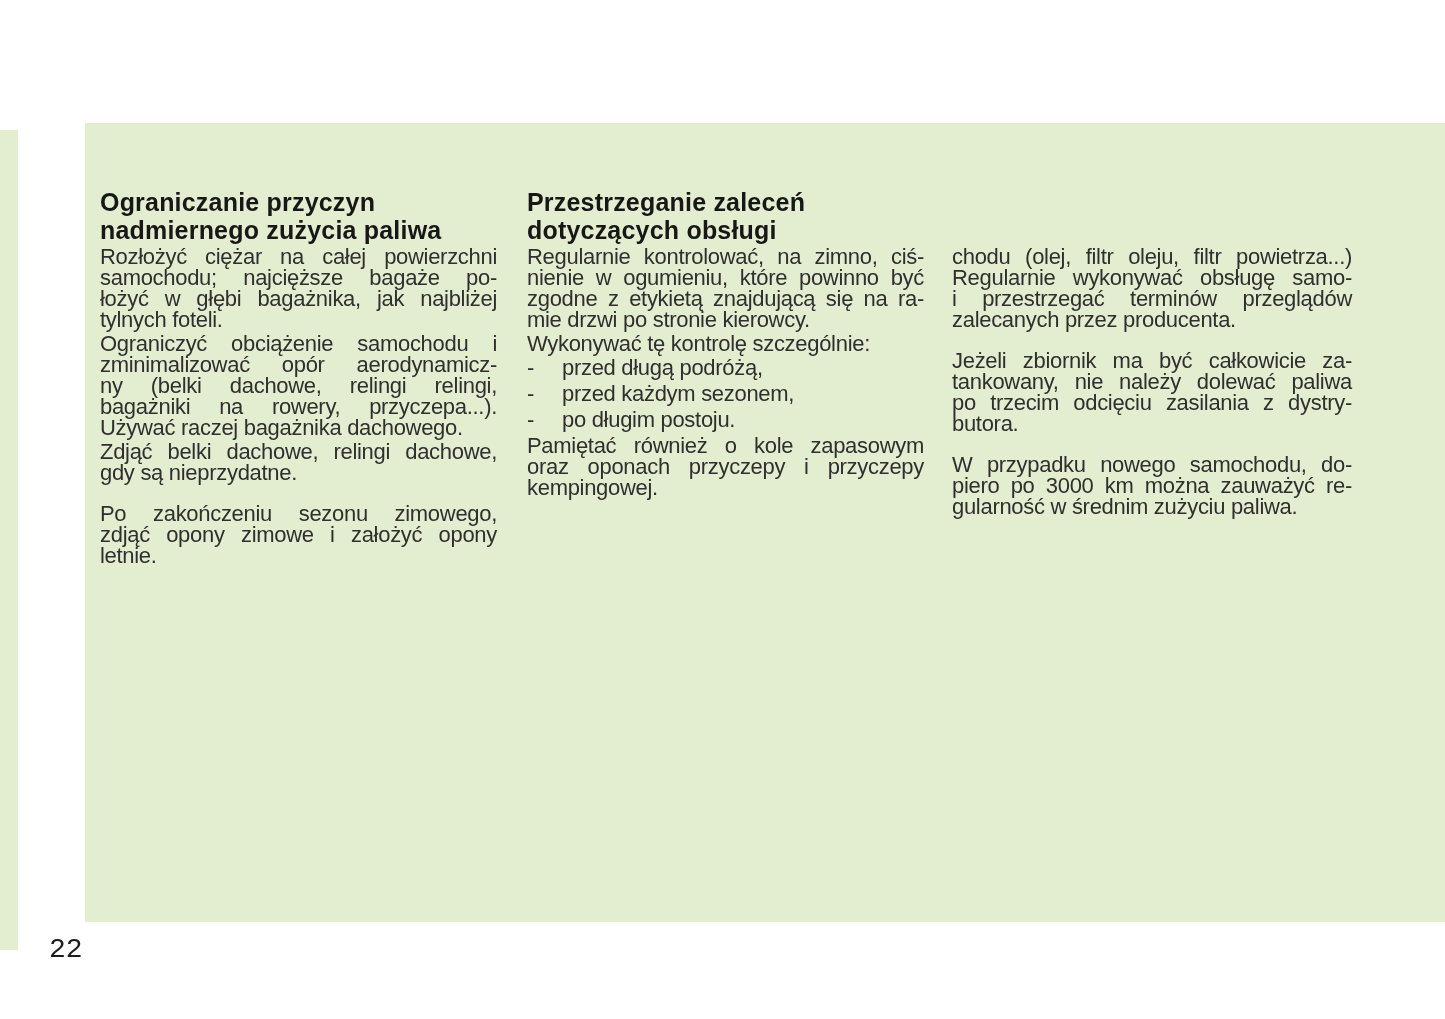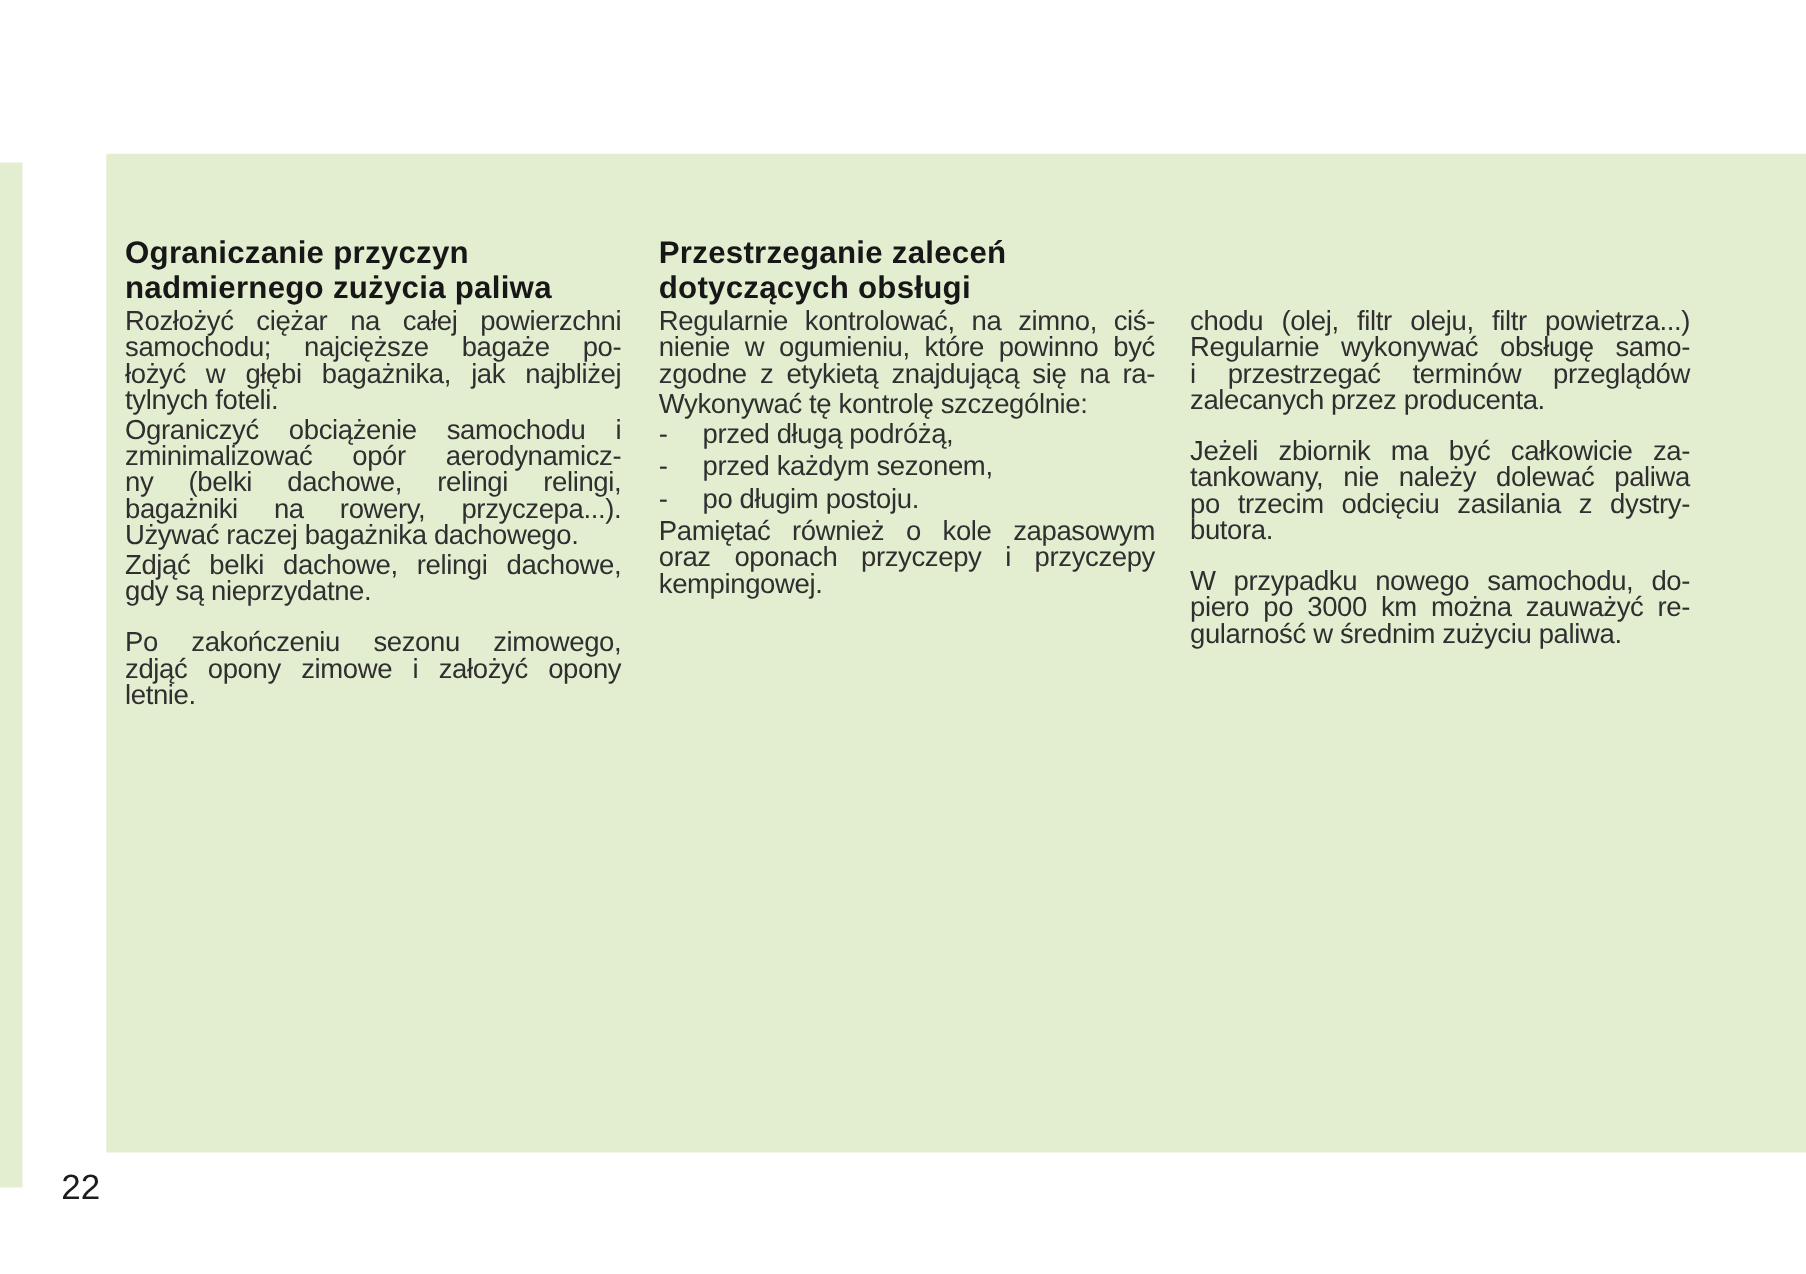--- a/index.html
+++ b/index.html
@@ -79,20 +79,21 @@
   .list-dash { flex: 0 0 35px; }
   .list-text { flex: 1; }
 
   .page-number {
     position: absolute;
     left: 49px;
     top: 936px;
     font-size: 28px;
     line-height: 28px;
     color: #1c1c1c;
+    font-family: Liberation Mono, monospace;
   }
 </style>
 </head>
 <body>
 
 <div class="page">
   <div class="side-strip"></div>
   <div class="panel">
     <div class="col col1">
         <div class="heading">
@@ -124,20 +125,21 @@
       </div>
     <div class="col col2">
         <div class="heading">
           <div class="h-line">Przestrzeganie zaleceń</div>
           <div class="h-line">dotyczących obsługi</div>
         </div>
         <div class="para">
           <div class="line">Regularnie kontrolować, na zimno, ciś-</div>
           <div class="line">nienie w ogumieniu, które powinno być</div>
           <div class="line">zgodne z etykietą znajdującą się na ra-</div>
+          <div class="line last">mie drzwi po stronie kierowcy.</div>
         </div>
         <div class="para">
           <div class="line last">Wykonywać tę kontrolę szczególnie:</div>
         </div>
         <div class="list">
           <div class="list-row">
             <span class="list-dash">-</span>
             <span class="list-text">przed długą podróżą,</span>
           </div>
           <div class="list-row">

